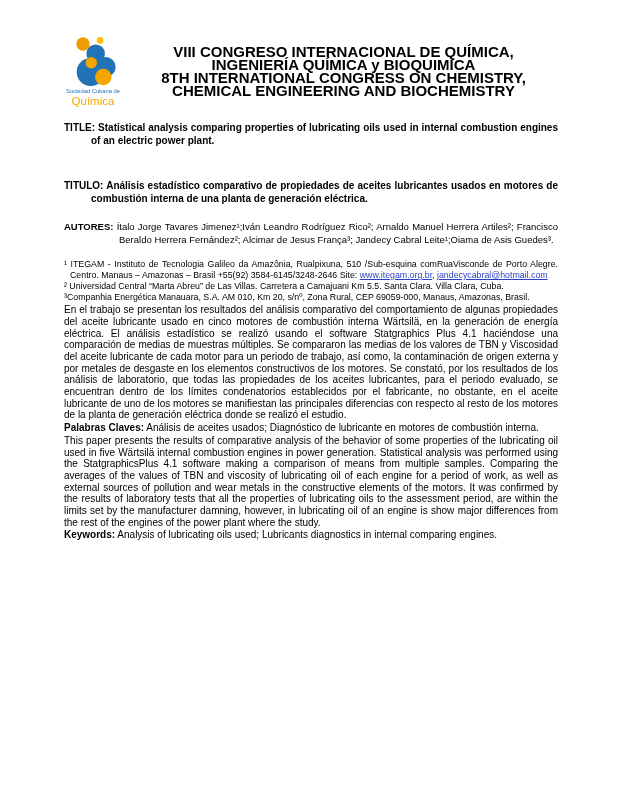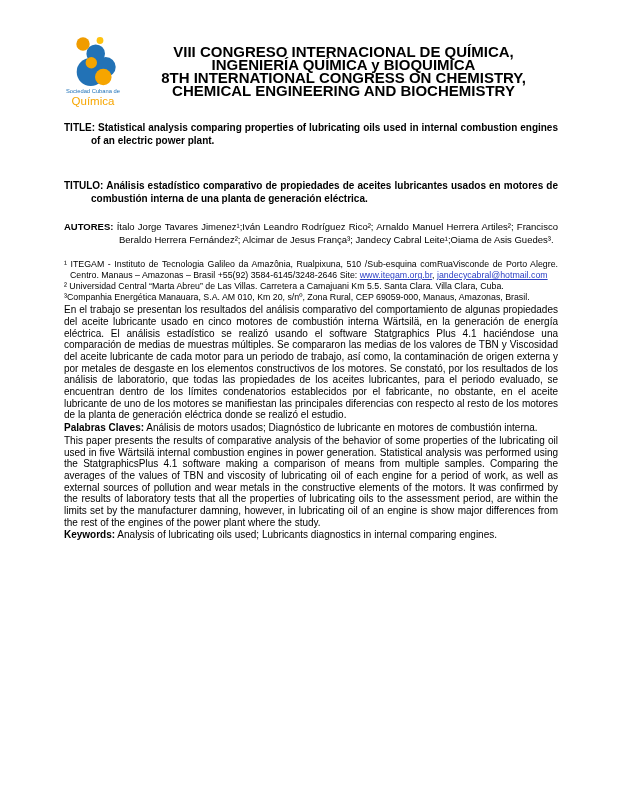--- a/index.html
+++ b/index.html
@@ -81,18 +81,18 @@
 
   <p class="authors"><b>AUTORES:</b> <span>Ítalo Jorge Tavares Jimenez¹;Iván Leandro Rodríguez Rico²; Arnaldo Manuel Herrera Artiles²; Francisco Beraldo Herrera Fernández²; Alcimar de Jesus França³; Jandecy Cabral Leite¹;Oiama de Asis Guedes³.</span></p>
 
   <div class="affiliations">
     <p class="aff"><span>¹ ITEGAM - Instituto de Tecnologia Galileo da Amazônia, Rualpixuna, 510 /Sub-esquina comRuaVisconde de Porto Alegre. Centro. Manaus – Amazonas – Brasil +55(92) 3584-6145/3248-2646  Site: </span><a>www.itegam.org.br</a><span>, </span><a>jandecycabral@hotmail.com</a></p>
     <p class="aff">² Universidad Central “Marta Abreu” de Las Villas. Carretera a Camajuani Km 5.5. Santa Clara. Villa Clara, Cuba.</p>
     <p class="aff">³Companhia Energética  Manauara, S.A. AM 010, Km 20, s/nº, Zona Rural, CEP 69059-000, Manaus, Amazonas, Brasil.</p>
   </div>
 
   <p class="body-p">En el trabajo se presentan los resultados del análisis comparativo del comportamiento de algunas propiedades del aceite lubricante usado en cinco motores de combustión interna Wärtsilä, en la generación de energía eléctrica.  El análisis estadístico se realizó usando el software Statgraphics Plus 4.1 haciéndose una comparación de medias de muestras múltiples. Se compararon las medias de los valores de TBN y Viscosidad del aceite lubricante de cada motor para un periodo de trabajo, así como, la contaminación de origen externa y por metales de desgaste en los elementos constructivos de los motores. Se constató, por los resultados de los análisis de laboratorio, que todas las propiedades de los aceites lubricantes, para el periodo evaluado, se encuentran dentro de los límites condenatorios establecidos por el fabricante, no obstante, en el aceite lubricante de uno de los motores se manifiestan las principales diferencias con respecto al resto de los motores de la planta de generación eléctrica donde se realizó el estudio.</p>
-  <p class="body-p"><b>Palabras Claves:</b> <span>Análisis de motors usados; Diagnóstico de lubricante en motores de combustión interna.</span></p>
+  <p class="body-p"><b>Palabras Claves:</b> <span>Análisis de aceites usados; Diagnóstico de lubricante en motores de combustión interna.</span></p>
 
   <p class="body-p">This paper presents the results of comparative analysis of the behavior of some properties of the lubricating oil used in five Wärtsilä internal combustion engines in power generation. Statistical analysis was performed using the StatgraphicsPlus 4.1 software making a comparison of means from multiple samples. Comparing the averages of the values of TBN and viscosity of lubricating oil of each engine for a period of work, as well as external sources of pollution and wear metals in the constructive elements of the motors. It was confirmed by the results of laboratory tests that all the properties of lubricating oils to the assessment period, are within the limits set by the manufacturer damning, however, in lubricating oil of an engine is show major differences from the rest of the engines of the power plant where the study.</p>
   <p class="body-p"><b>Keywords:</b> <span>Analysis of lubricating oils used; Lubricants diagnostics in internal comparing engines.</span></p>
 
 </div>
 
 </body></html>

